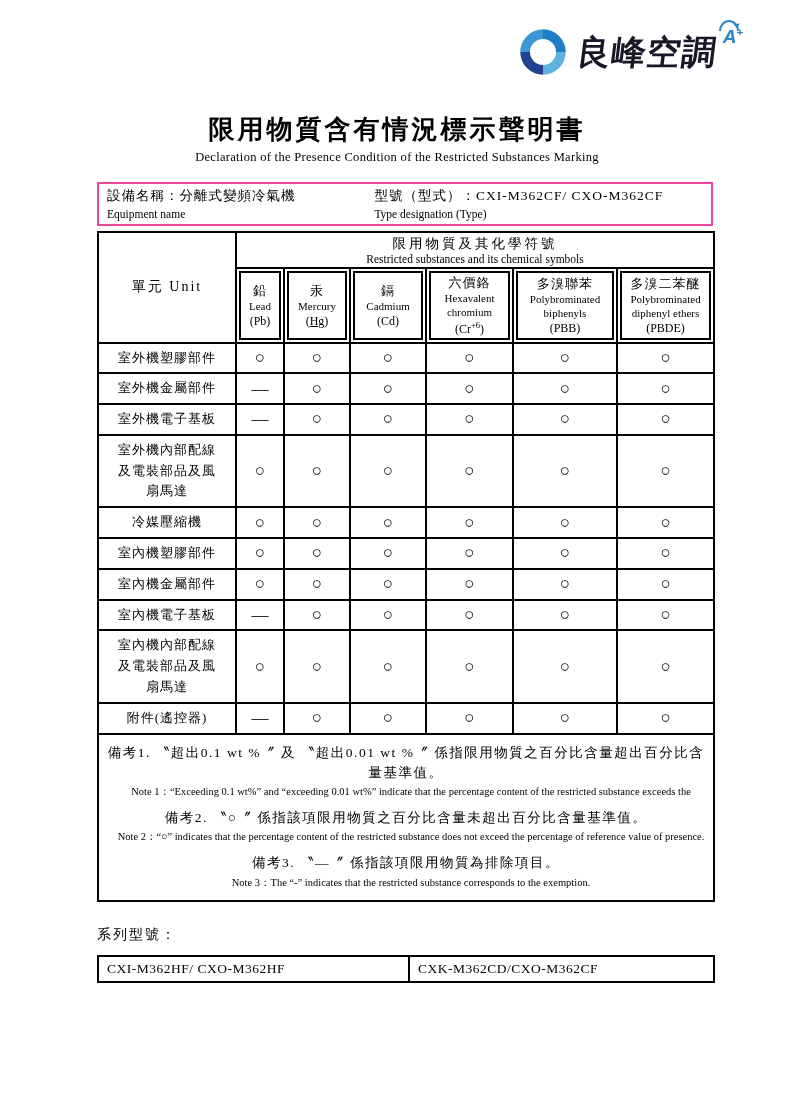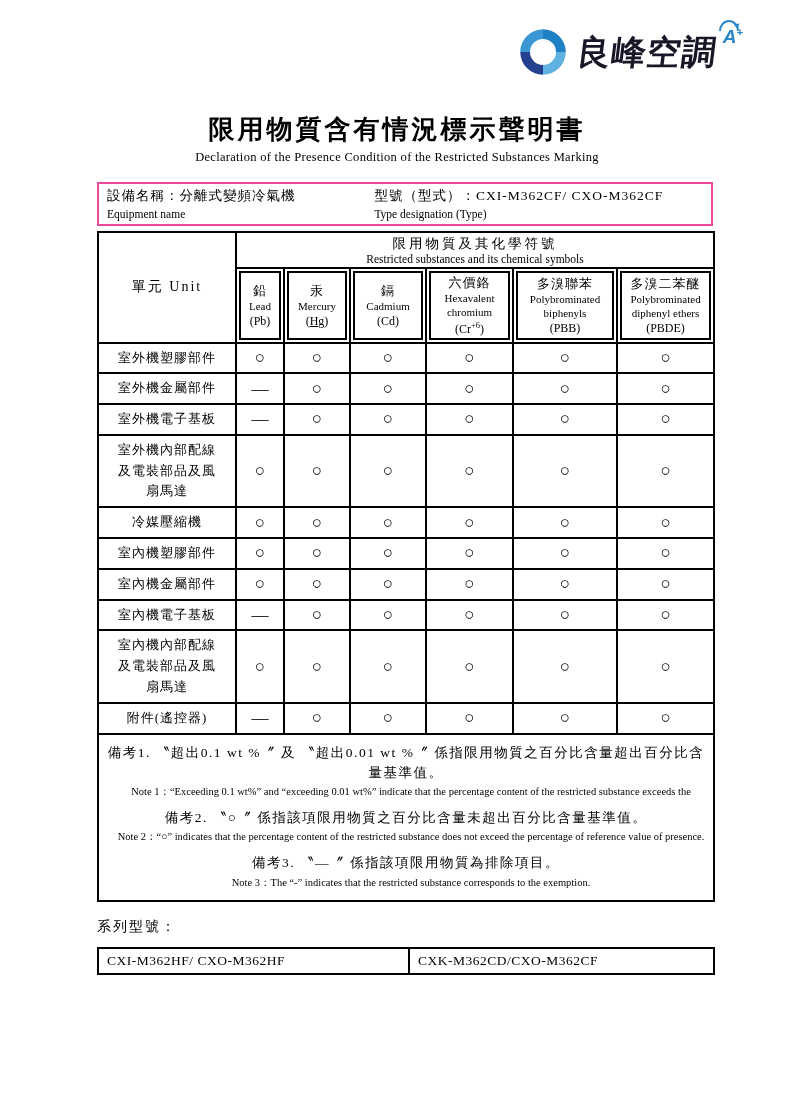--- a/index.html
+++ b/index.html
@@ -93,21 +93,21 @@
   td.rowlabel { padding: 4px 14px; height: 20px; font-size: 13px; letter-spacing: 1px; line-height: 1.6; }
   td.val { font-size: 17px; font-weight: 400; }
 
   
   td.notes-cell { text-align: left; padding: 8px 6px 10px 6px; }
   .note + .note { margin-top: 9px; }
   .note-zh { font-size: 13.5px; letter-spacing: 1.5px; line-height: 1.5; }
   .note-en { font-size: 10.5px; padding-left: 10px; margin-top: 2px; }
 
   
-  .series-label { margin-top: 16px; font-size: 14px; letter-spacing: 2px; }
+  .series-label { margin-top: 24px; font-size: 14px; letter-spacing: 2px; }
   table.series {
     margin-top: 11px;
     border-collapse: collapse; table-layout: fixed;
     width: 616px;
     border-radius: 12px;
   }
   table.series td {
     border: 2px solid #000; height: 26px;
     font-size: 13.5px; padding-left: 8px; letter-spacing: 0.5px;
     vertical-align: middle;

